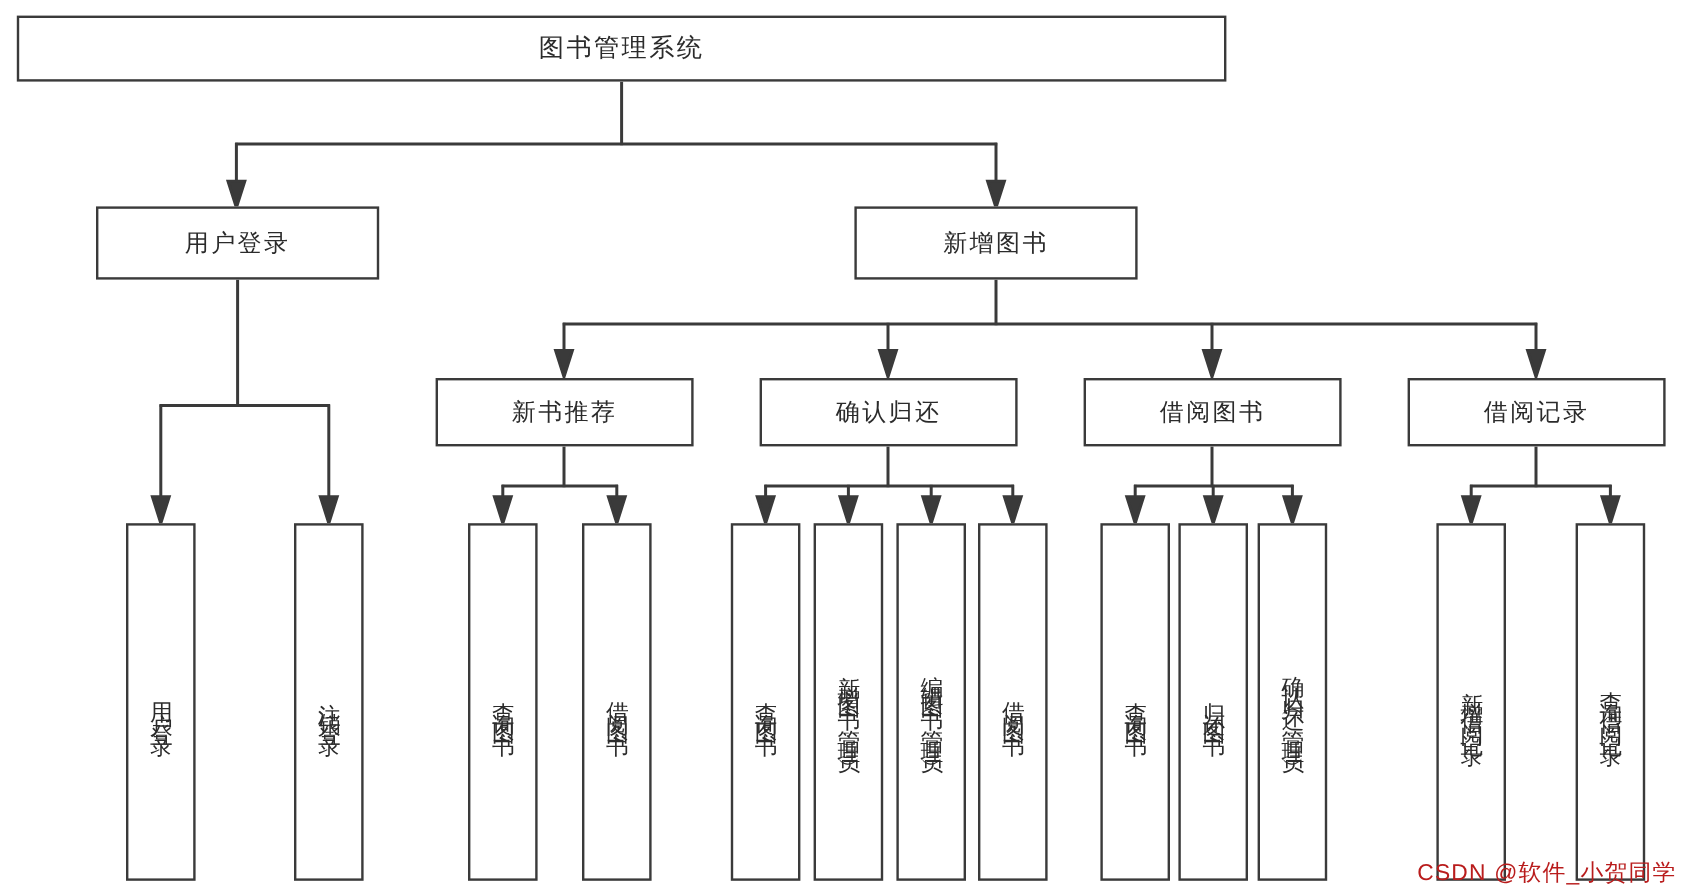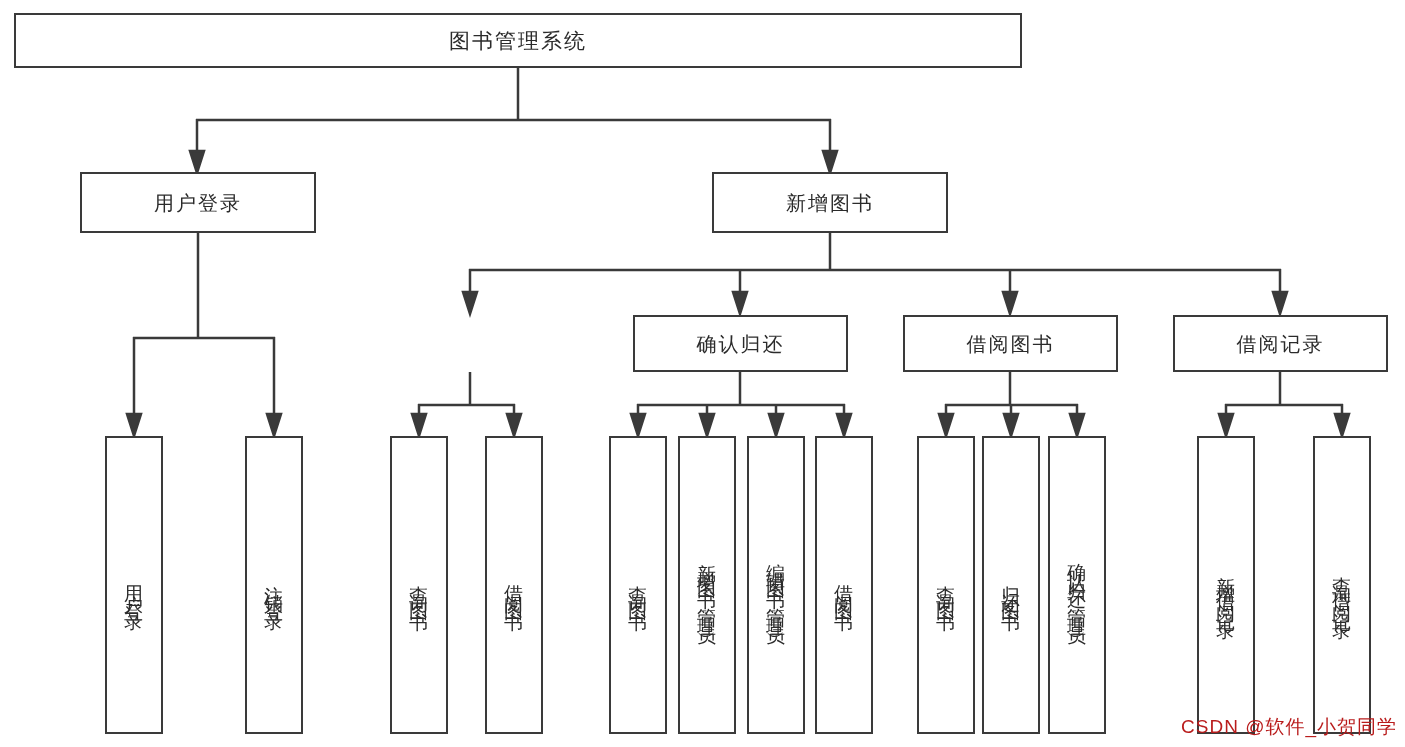--- a/index.html
+++ b/index.html
@@ -92,20 +92,21 @@
       <line x1="1342" y1="404" x2="1342" y2="418"></line>
       <polygon points="1335,414 1349,414 1342,436"></polygon>
     </g>
   </svg>
 
   <div class="box root" style="left:14px;top:13px;width:1008px;height:55px">图书管理系统</div>
 
   <div class="box" style="left:80px;top:172px;width:236px;height:61px">用户登录</div>
   <div class="box" style="left:712px;top:172px;width:236px;height:61px">新增图书</div>
 
+  <div class="box" style="left:363px;top:315px;width:215px;height:57px">新书推荐</div>
   <div class="box" style="left:633px;top:315px;width:215px;height:57px">确认归还</div>
   <div class="box" style="left:903px;top:315px;width:215px;height:57px">借阅图书</div>
   <div class="box" style="left:1173px;top:315px;width:215px;height:57px">借阅记录</div>
 
   <div class="box v" style="left:105px;top:436px;width:58px;height:298px">用户登录</div>
   <div class="box v" style="left:245px;top:436px;width:58px;height:298px">注销登录</div>
 
   <div class="box v" style="left:390px;top:436px;width:58px;height:298px">查询图书</div>
   <div class="box v" style="left:485px;top:436px;width:58px;height:298px">借阅图书</div>
 

